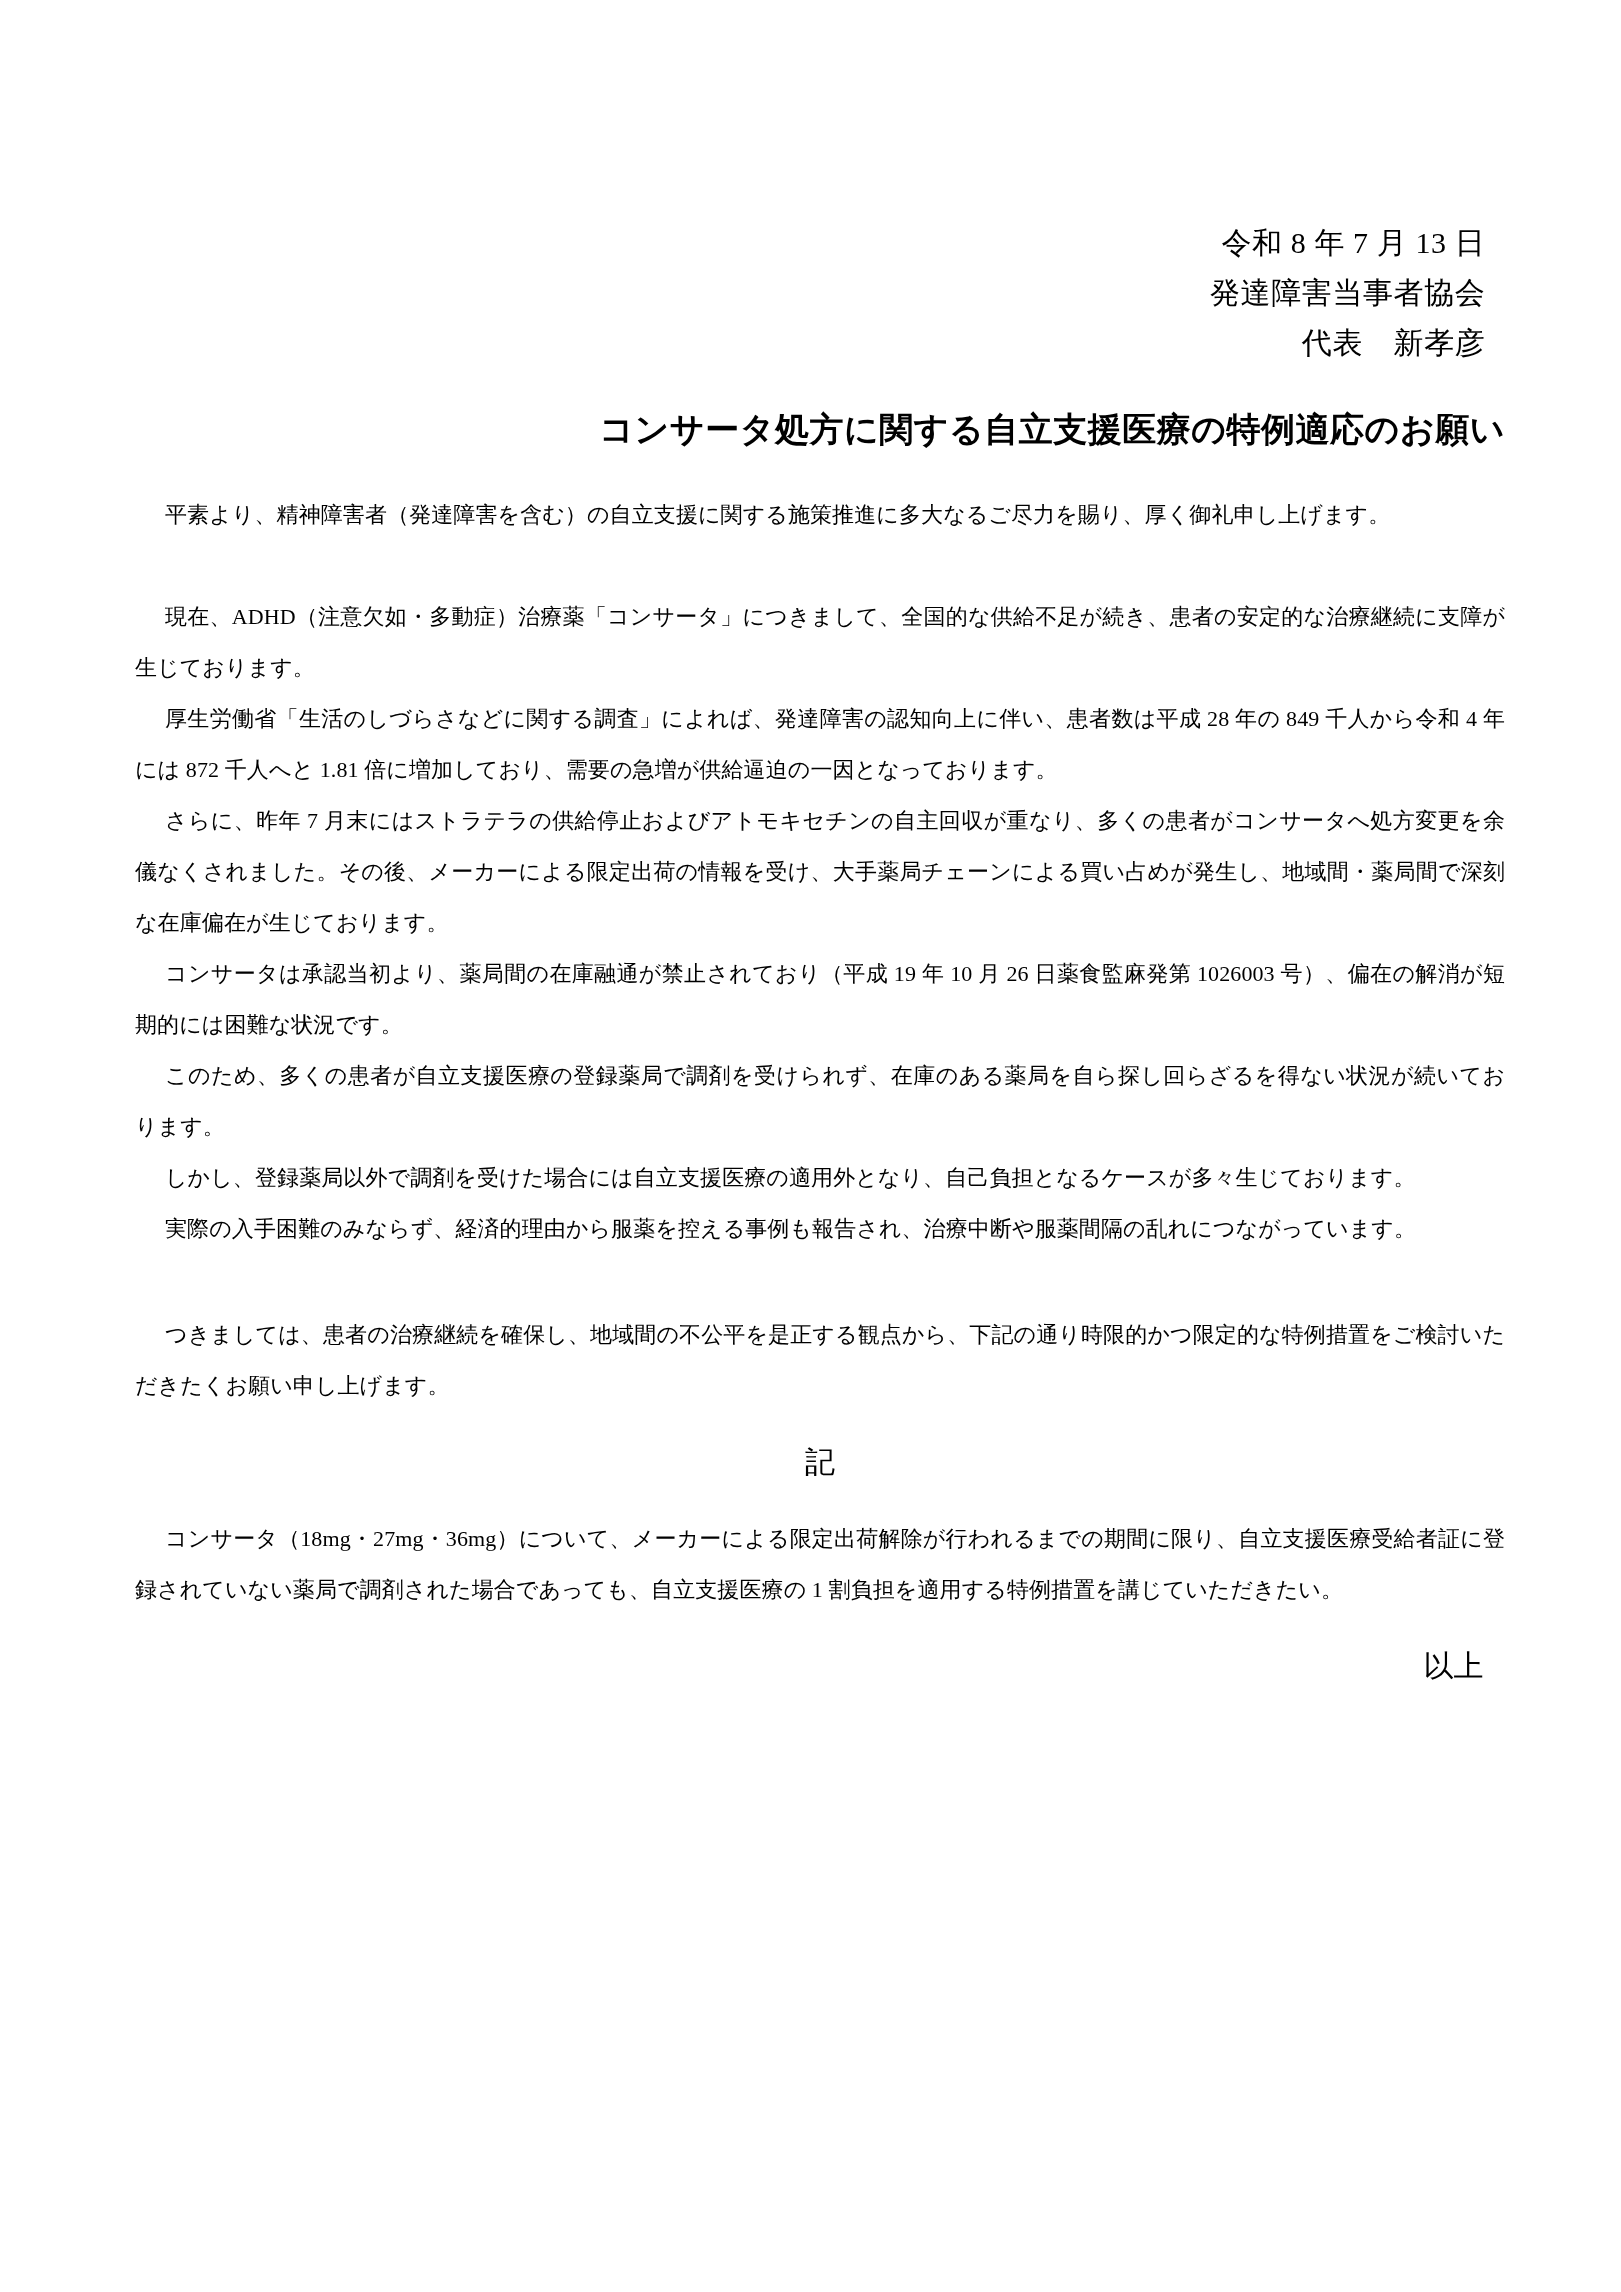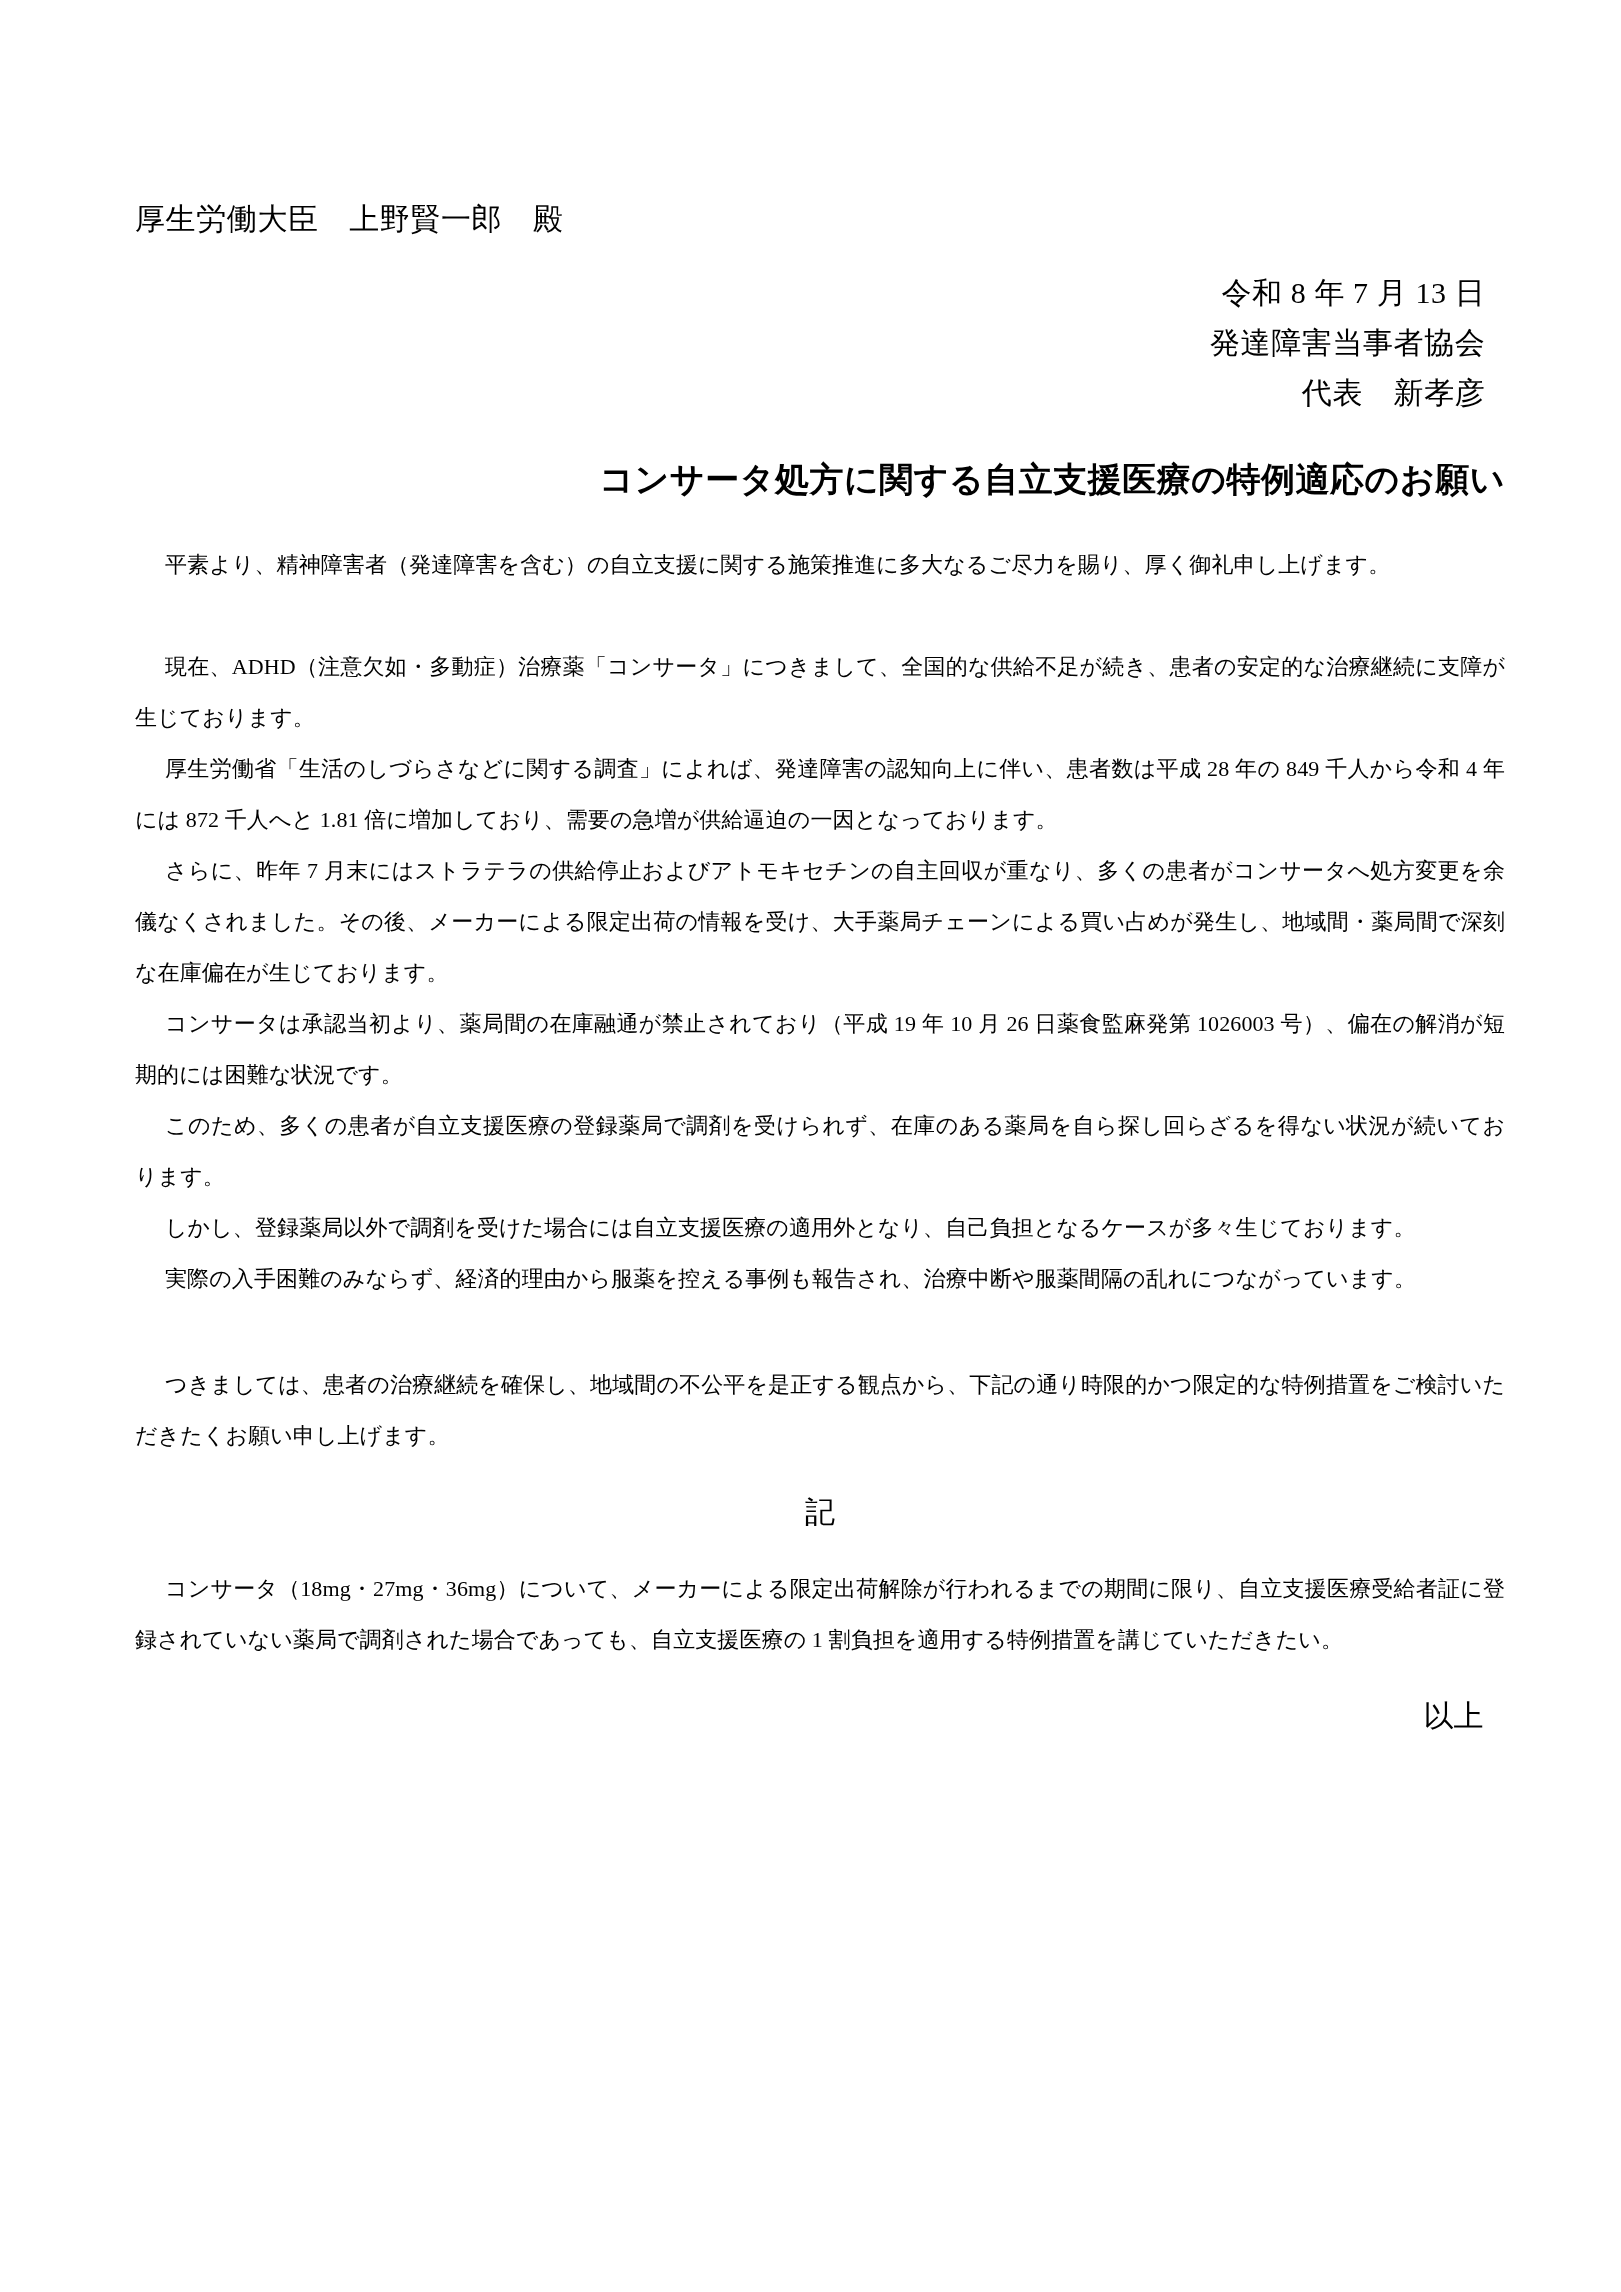--- a/index.html
+++ b/index.html
@@ -104,21 +104,20 @@
     padding-right: 21.6px;
   }
 </style>
 </head>
 <body>
 
 <div class="page">
   <div class="content">
 
     <div class="addressees">
-      <div class="addressee-line">厚生労働大臣　上野賢一郎　殿</div>
     </div>
 
     <div class="sender-block">
       <div class="sender-line">令和 8 年 7 月 13 日</div>
       <div class="sender-line">発達障害当事者協会</div>
       <div class="sender-line">代表　新孝彦</div>
     </div>
 
     <div class="doc-title">コンサータ処方に関する自立支援医療の特例適応のお願い</div>
 

